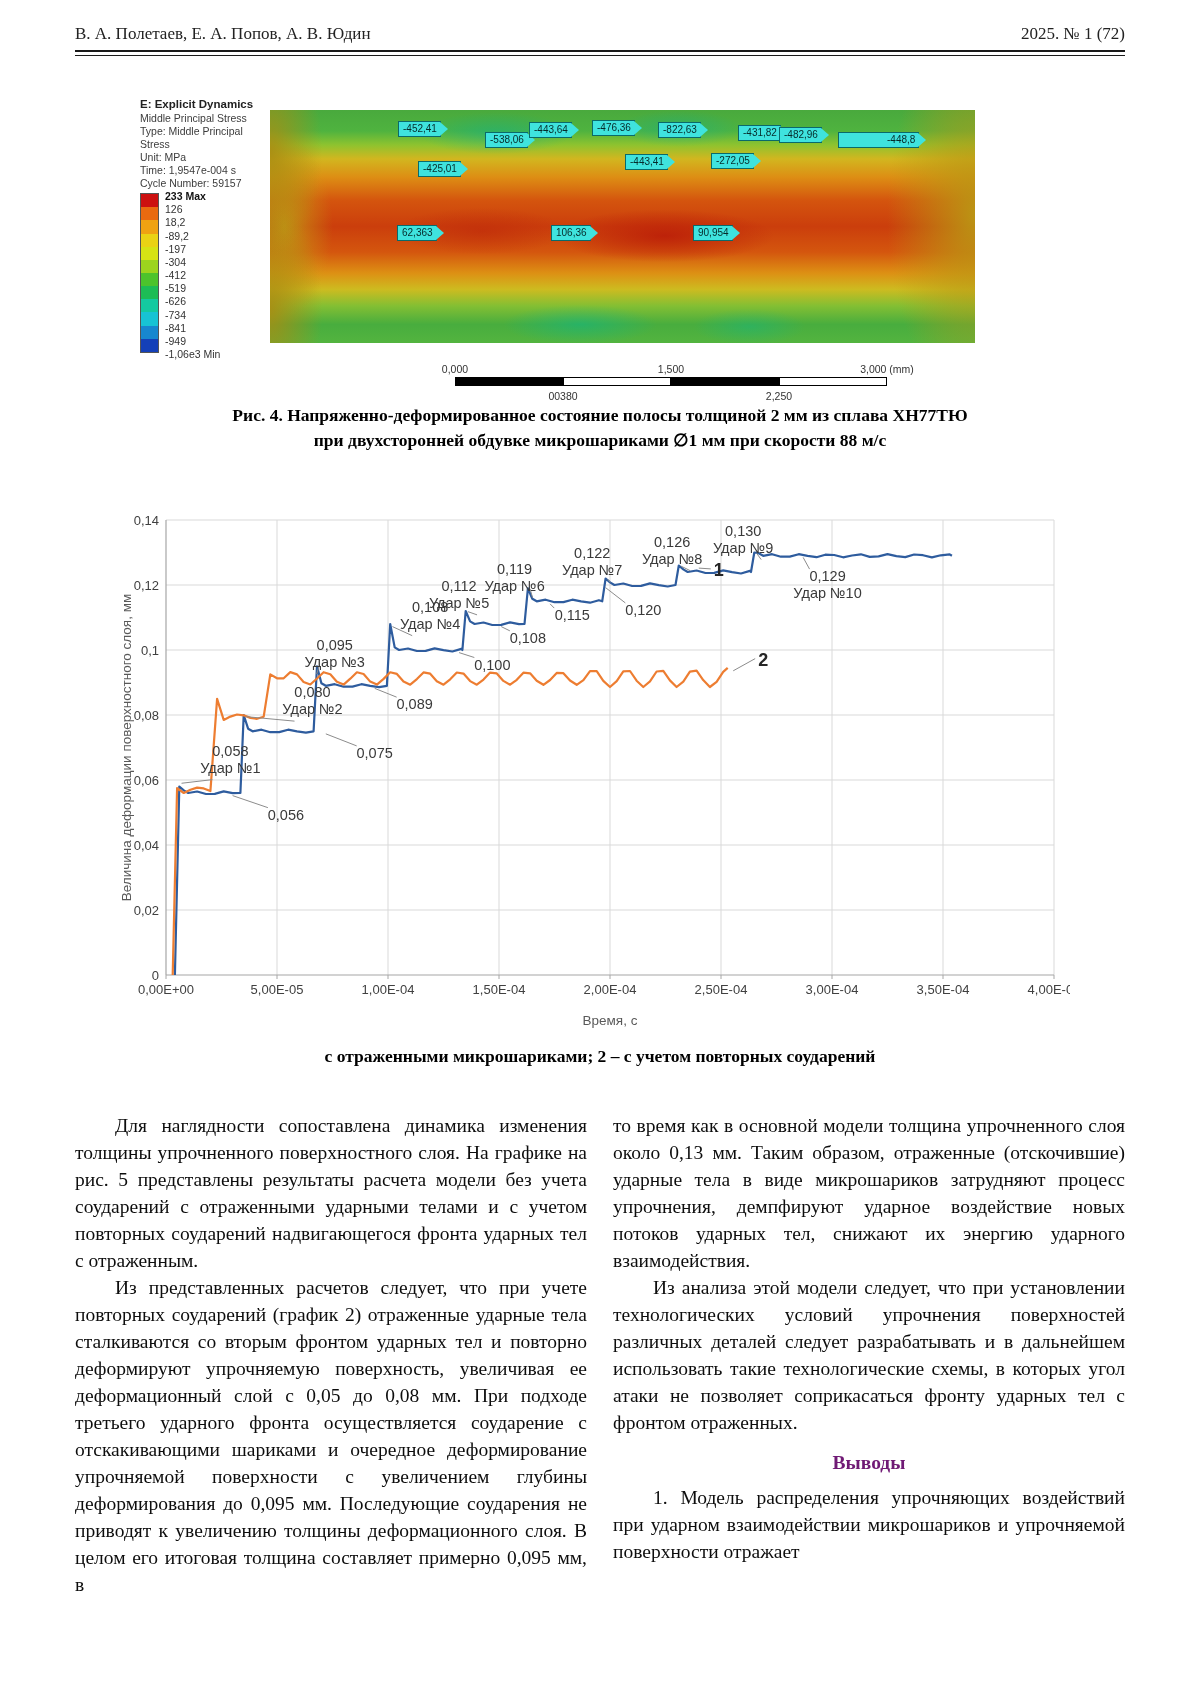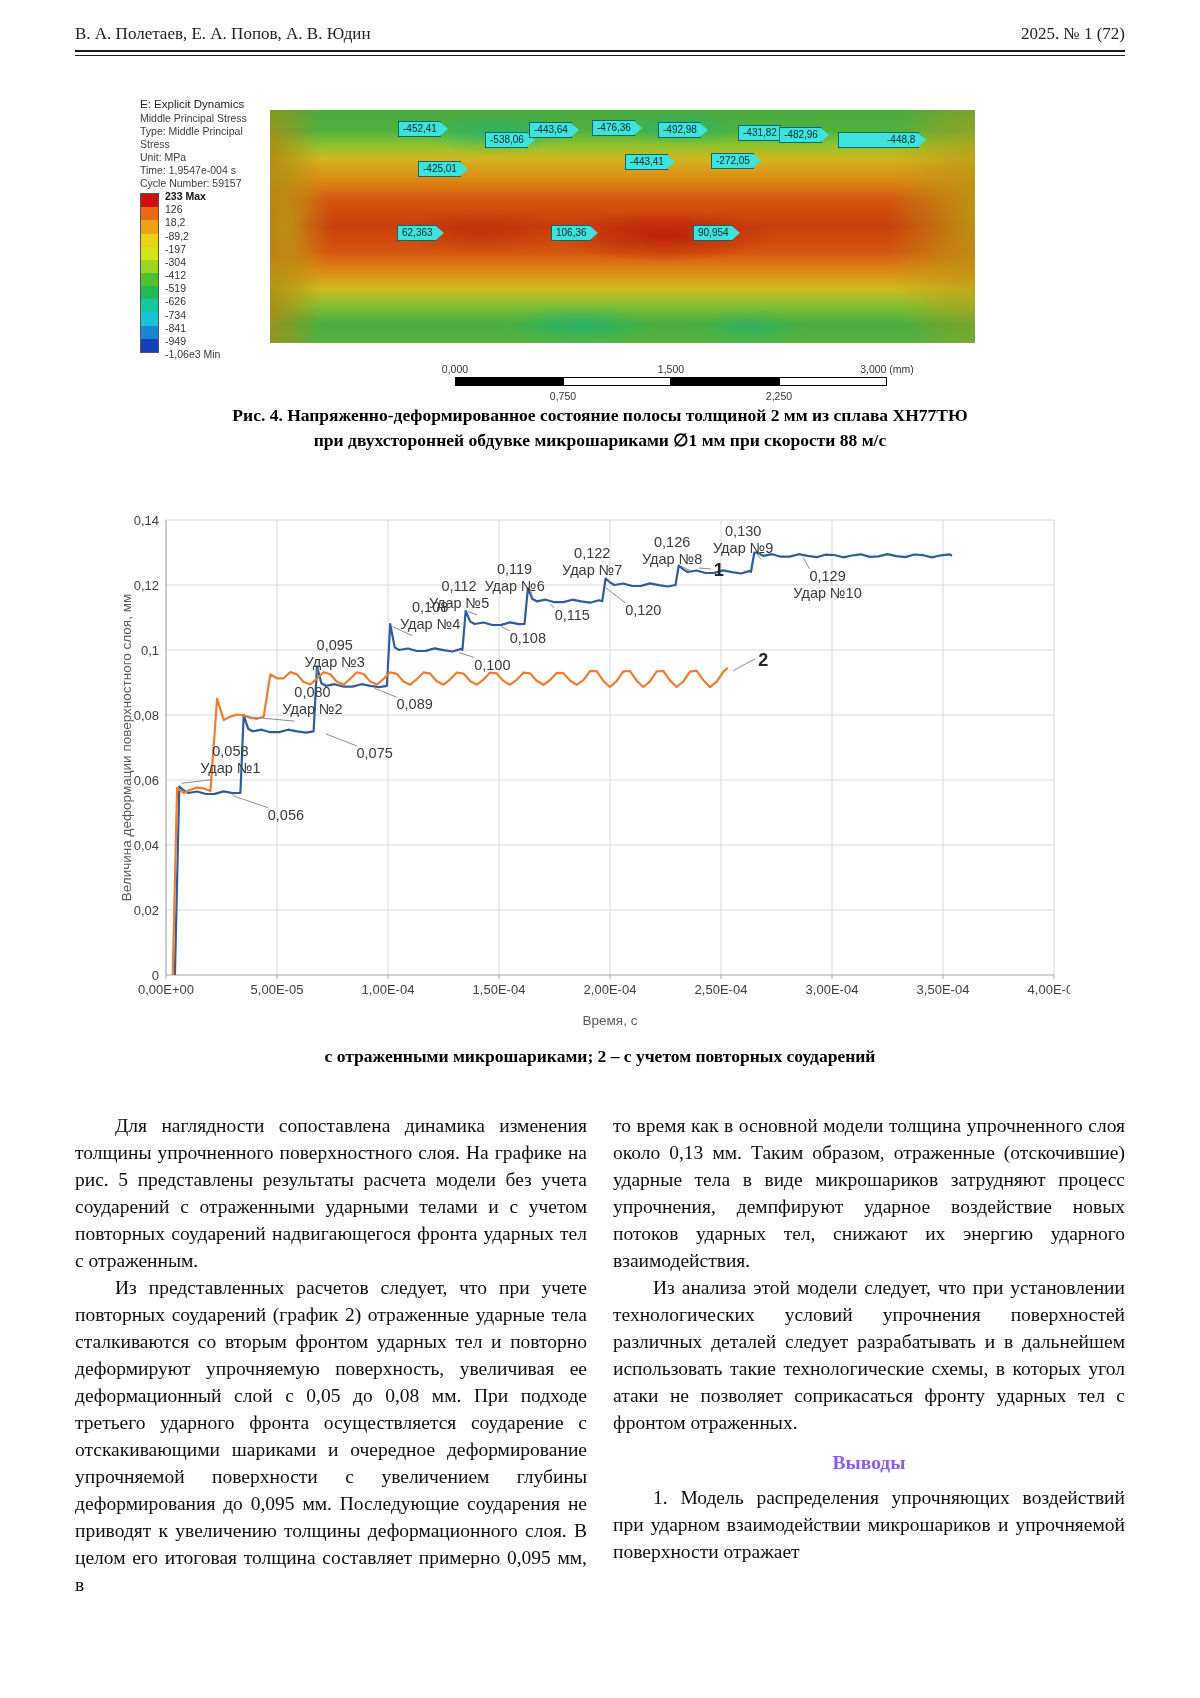--- a/index.html
+++ b/index.html
@@ -7,21 +7,21 @@
         font-family:"Liberation Serif",serif;color:#111;overflow:hidden;}
   
   #hdr{position:absolute;left:75px;right:75px;top:24px;font-size:17px;color:#222;}
   #hdr .authors{float:left;}
   #hdr .issue{float:right;}
   #rule{position:absolute;left:75px;right:75px;top:50px;height:3px;
         border-top:2px solid #1a1a1a;border-bottom:1px solid #1a1a1a;}
   
   #fig4{position:absolute;left:135px;top:95px;width:930px;height:315px;}
   #legend{position:absolute;left:5px;top:3px;width:135px;font-family:"Liberation Sans",sans-serif;color:#3c3c3c;}
-  #legend .ltitle{font-weight:normal;font-size:11.5px;color:#222;margin-bottom:2px;}
+  #legend .ltitle{font-weight:bold;font-size:11.5px;color:#222;margin-bottom:2px;}
   #legend .lline{font-size:10.5px;line-height:13px;}
   #cbar{position:absolute;left:5px;top:95px;width:130px;height:175px;}
   #cbar .bar{position:absolute;left:0;top:3px;width:17px;height:158px;border:1px solid #555;}
   #cbar .clabel{position:absolute;left:25px;font-family:"Liberation Sans",sans-serif;font-size:10.5px;color:#333;white-space:nowrap;}
   #cbar .clabel.max{font-weight:bold;color:#111;}
   #hmap{position:absolute;left:135px;top:15px;width:705px;height:233px;}
   .flag{position:absolute;background:#3fe3de;border:1px solid #0a6a6a;color:#062b2b;
         font-family:"Liberation Sans",sans-serif;font-size:10px;line-height:12px;
         padding:1px 3px 1px 4px;white-space:nowrap;}
   .flag:after{content:"";position:absolute;right:-8px;top:50%;margin-top:-7px;
@@ -36,21 +36,21 @@
   .cap{position:absolute;left:75px;right:75px;text-align:center;font-weight:bold;font-size:17.5px;line-height:25px;color:#000;}
   #cap4{top:403px;}
   #cap5{top:1044px;}
   
   #chartwrap{position:absolute;left:118px;top:478px;width:952px;height:572px;}
   
   #colL{position:absolute;left:75px;top:1112px;width:512px;}
   #colR{position:absolute;left:613px;top:1112px;width:512px;}
   .bodycol p{margin:0;text-align:justify;font-size:19.5px;line-height:27px;color:#0d0d0d;}
   .bodycol p.ind{text-indent:40px;}
-  .bodycol h3{margin:16px 0 10px 0;text-align:center;font-size:19.5px;color:#8b5cf6;}
+  .bodycol h3{margin:16px 0 10px 0;text-align:center;font-size:19.5px;color:#701a75;}
 </style>
 </head>
 <body>
 
 <div id="page">
 
   <div id="hdr">
     <span class="authors">В. А. Полетаев,  Е. А. Попов,  А. В. Юдин</span>
     <span class="issue">2025.   № 1 (72)</span>
   </div>
@@ -81,41 +81,41 @@
         <span class="clabel" style="top: 144.833px;">-949</span>
         <span class="clabel" style="top: 158px;">-1,06e3 Min</span>
       </div>
 
     <div id="hmap" style="background: radial-gradient(70px 140px at 0% 18%, rgba(170, 140, 18, 0.9), rgba(170, 140, 18, 0) 75%), radial-gradient(70px 140px at 0% 85%, rgba(170, 140, 18, 0.9), rgba(170, 140, 18, 0) 75%), radial-gradient(110px 230px at 100% 45%, rgba(186, 152, 20, 0.95), rgba(186, 152, 20, 0) 80%), radial-gradient(65px 120px at 2% 50%, rgba(196, 160, 22, 0.85), rgba(196, 160, 22, 0) 75%), radial-gradient(110px 30px at 32% 10%, rgba(0, 175, 150, 0.45), rgba(0, 175, 150, 0) 70%), radial-gradient(90px 26px at 58% 8%, rgba(0, 175, 160, 0.4), rgba(0, 175, 160, 0) 70%), radial-gradient(110px 28px at 44% 92%, rgba(0, 185, 150, 0.45), rgba(0, 185, 150, 0) 70%), radial-gradient(80px 26px at 68% 93%, rgba(0, 185, 150, 0.35), rgba(0, 185, 150, 0) 70%), radial-gradient(140px 34px at 56% 54%, rgba(185, 25, 8, 0.8), rgba(185, 25, 8, 0) 78%), radial-gradient(110px 30px at 30% 52%, rgba(190, 40, 10, 0.6), rgba(190, 40, 10, 0) 78%), linear-gradient(rgb(73, 169, 61) 0%, rgb(79, 179, 63) 9%, rgb(142, 195, 47) 15%, rgb(210, 182, 31) 21%, rgb(221, 141, 20) 29%, rgb(212, 84, 14) 39%, rgb(203, 62, 12) 50%, rgb(212, 86, 14) 61%, rgb(221, 144, 20) 70%, rgb(205, 187, 32) 77%, rgb(132, 191, 51) 84%, rgb(72, 173, 62) 92%, rgb(83, 180, 63) 100%);"></div>
     <div id="flags">
         <div class="flag" style="left: 263px; top: 26px;">-452,41</div>
         <div class="flag" style="left: 350px; top: 37px;">-538,06</div>
         <div class="flag" style="left: 394px; top: 27px;">-443,64</div>
         <div class="flag" style="left: 457px; top: 25px;">-476,36</div>
-        <div class="flag" style="left: 523px; top: 27px;">-492,98</div>
+        <div class="flag" style="left: 523px; top: 27px;">-822,63</div>
         <div class="flag" style="left: 603px; top: 30px;">-431,82</div>
         <div class="flag" style="left: 644px; top: 32px;">-482,96</div>
         <div class="flag" style="left: 703px; top: 37px; padding-left: 48px;">-448,8</div>
         <div class="flag" style="left: 283px; top: 66px;">-425,01</div>
         <div class="flag" style="left: 490px; top: 59px;">-443,41</div>
         <div class="flag" style="left: 576px; top: 58px;">-272,05</div>
         <div class="flag" style="left: 262px; top: 130px;">62,363</div>
         <div class="flag" style="left: 416px; top: 130px;">106,36</div>
         <div class="flag" style="left: 558px; top: 130px;">90,954</div>
       </div>
 
     <div id="sbar">
       <span class="stoplab" style="left:0">0,000</span>
       <span class="stoplab" style="left:216px">1,500</span>
       <span class="stoplab" style="left:432px">3,000 (mm)</span>
       <div class="seg" style="left:0;width:108px;background:#000"></div>
       <div class="seg" style="left:108px;width:108px;background:#fff"></div>
       <div class="seg" style="left:216px;width:108px;background:#000"></div>
       <div class="seg" style="left:324px;width:108px;background:#fff"></div>
-      <span class="sbotlab" style="left:108px">0,750</span>
+      <span class="sbotlab" style="left:108px">00380</span>
       <span class="sbotlab" style="left:324px">2,250</span>
     </div>
   </div>
 
   <div class="cap" id="cap4">
     <div>Рис. 4. Напряженно-деформированное состояние полосы толщиной 2 мм из сплава ХН77ТЮ</div>
     <div>при двухсторонней обдувке микрошариками ∅1 мм при скорости 88 м/с</div>
   </div>
 
   <div id="chartwrap">

